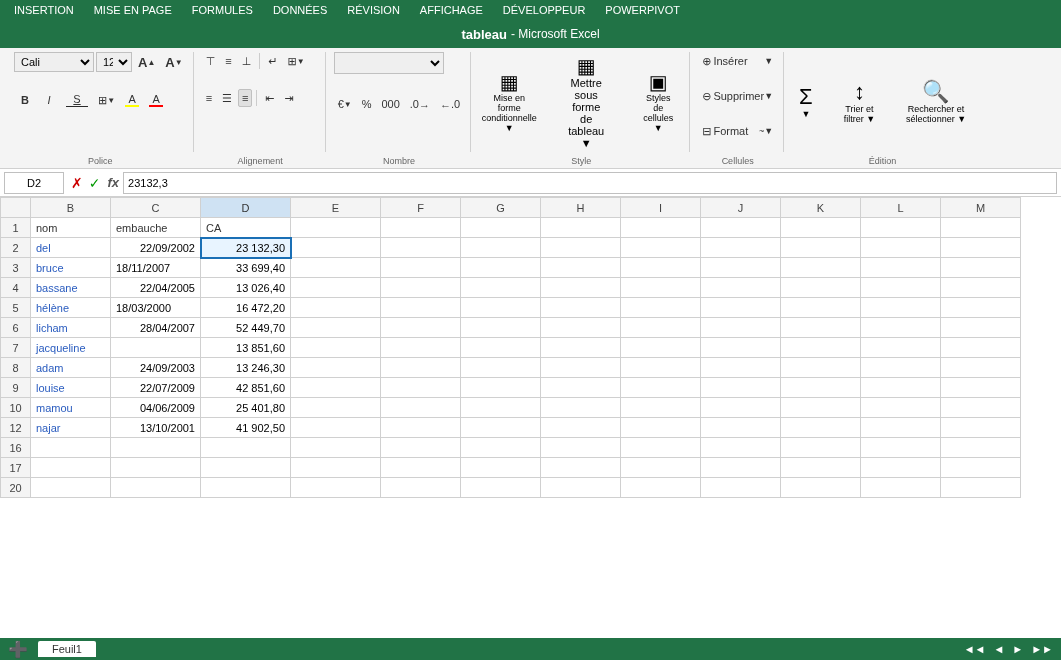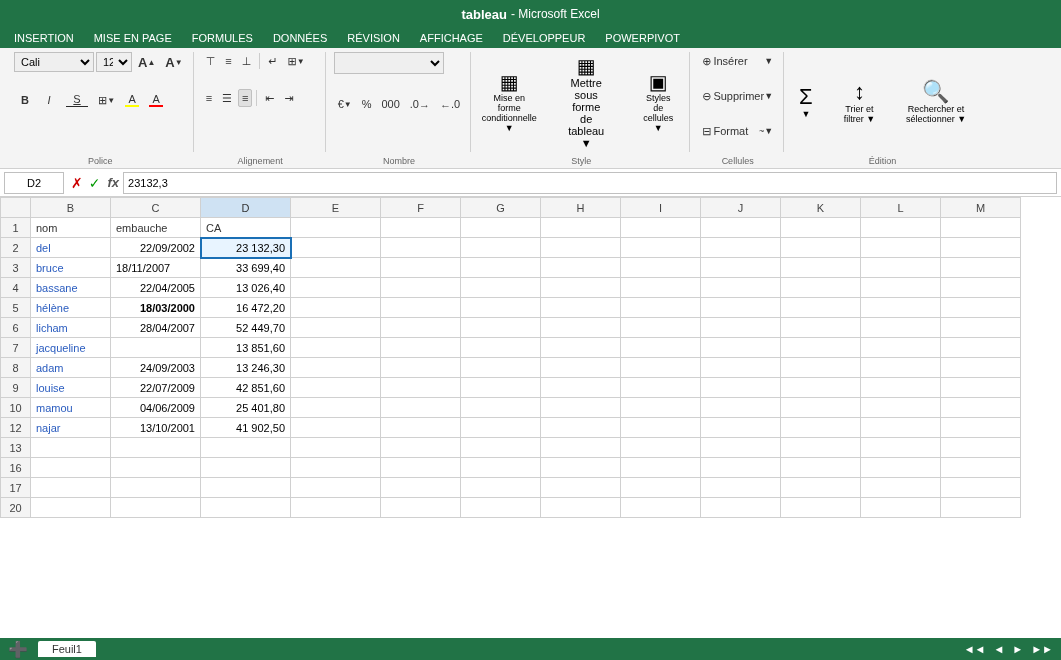--- a/index.html
+++ b/index.html
@@ -50,34 +50,34 @@
     .mini-row { display: flex; flex-direction: row; align-items: center; gap: 2px; }
     .mini-btn { display: inline-flex; align-items: center; padding: 1px 3px; cursor: pointer; border: 1px solid transparent; border-radius: 2px; font-size: 11px; color: #333; height: 18px; white-space: nowrap; }
 
     .underline-bar { width: 22px; height: 3px; margin-top: 1px; }
   </style>
 </head>
 <body>
 
 <div style="background:#217346; display:flex; flex-direction:column;">
 
-  <div style="display:flex; align-items:center; height:28px; padding:0 8px; color:#fff; font-size:12px; font-weight:600; justify-content:center; position:relative;">
-    <span style="font-size:13px; font-weight:600;">tableau</span>
-    <span style="font-size:12px; font-weight:400; margin-left:4px;">- Microsoft Excel</span>
-  </div>
-
   <div style="display:flex; background:#217346; padding:0 4px;">
     <div class="ribbon-tab">INSERTION</div>
     <div class="ribbon-tab">MISE EN PAGE</div>
     <div class="ribbon-tab">FORMULES</div>
     <div class="ribbon-tab">DONNÉES</div>
     <div class="ribbon-tab">RÉVISION</div>
     <div class="ribbon-tab">AFFICHAGE</div>
     <div class="ribbon-tab">DÉVELOPPEUR</div>
     <div class="ribbon-tab">POWERPIVOT</div>
+  </div>
+
+  <div style="display:flex; align-items:center; height:28px; padding:0 8px; color:#fff; font-size:12px; font-weight:600; justify-content:center; position:relative;">
+    <span style="font-size:13px; font-weight:600;">tableau</span>
+    <span style="font-size:12px; font-weight:400; margin-left:4px;">- Microsoft Excel</span>
   </div>
 </div>
 
 <div class="ribbon-content" style="padding-bottom:16px; min-height:72px;">
 
   <div class="ribbon-group" style="flex-direction:column; align-items:flex-start; min-width:160px;">
     <div class="mini-row" style="margin-bottom:2px;">
       <select class="font-name-select">
         <option>Cali</option>
         <option>Arial</option>
@@ -298,21 +298,21 @@
           <td></td>
           <td></td>
           <td></td>
           <td></td>
           <td></td>
           <td></td>
         </tr>
         <tr>
           <td class="row-num" style="height: 20px;">5</td>
           <td style="color: rgb(42, 92, 191);">hélène</td>
-          <td style="text-align: right; font-weight: bold;">18/03/2000</td>
+          <td style="text-align: left;">18/03/2000</td>
           <td style="text-align: right;">16 472,20</td>
           <td></td>
           <td></td>
           <td></td>
           <td></td>
           <td></td>
           <td></td>
           <td></td>
           <td></td>
           <td></td>
@@ -390,35 +390,20 @@
           <td></td>
           <td></td>
           <td></td>
           <td></td>
         </tr>
         <tr>
           <td class="row-num" style="height: 20px;">12</td>
           <td style="color: rgb(42, 92, 191);">najar</td>
           <td style="text-align: right;">13/10/2001</td>
           <td style="text-align: right;">41 902,50</td>
-          <td></td>
-          <td></td>
-          <td></td>
-          <td></td>
-          <td></td>
-          <td></td>
-          <td></td>
-          <td></td>
-          <td></td>
-        </tr>
-        <tr>
-          <td class="row-num" style="height: 20px;">13</td>
-          <td></td>
-          <td style="text-align: right;"></td>
-          <td style="text-align: right;"></td>
           <td></td>
           <td></td>
           <td></td>
           <td></td>
           <td></td>
           <td></td>
           <td></td>
           <td></td>
           <td></td>
         </tr>

